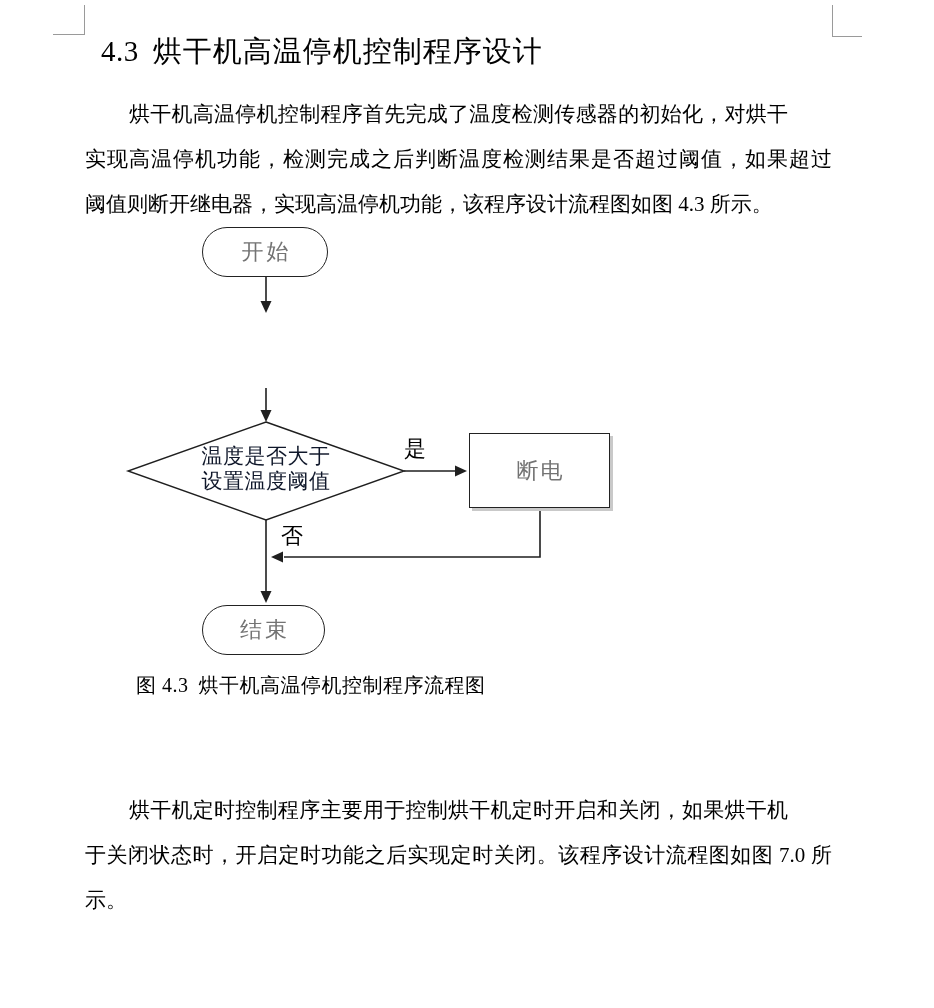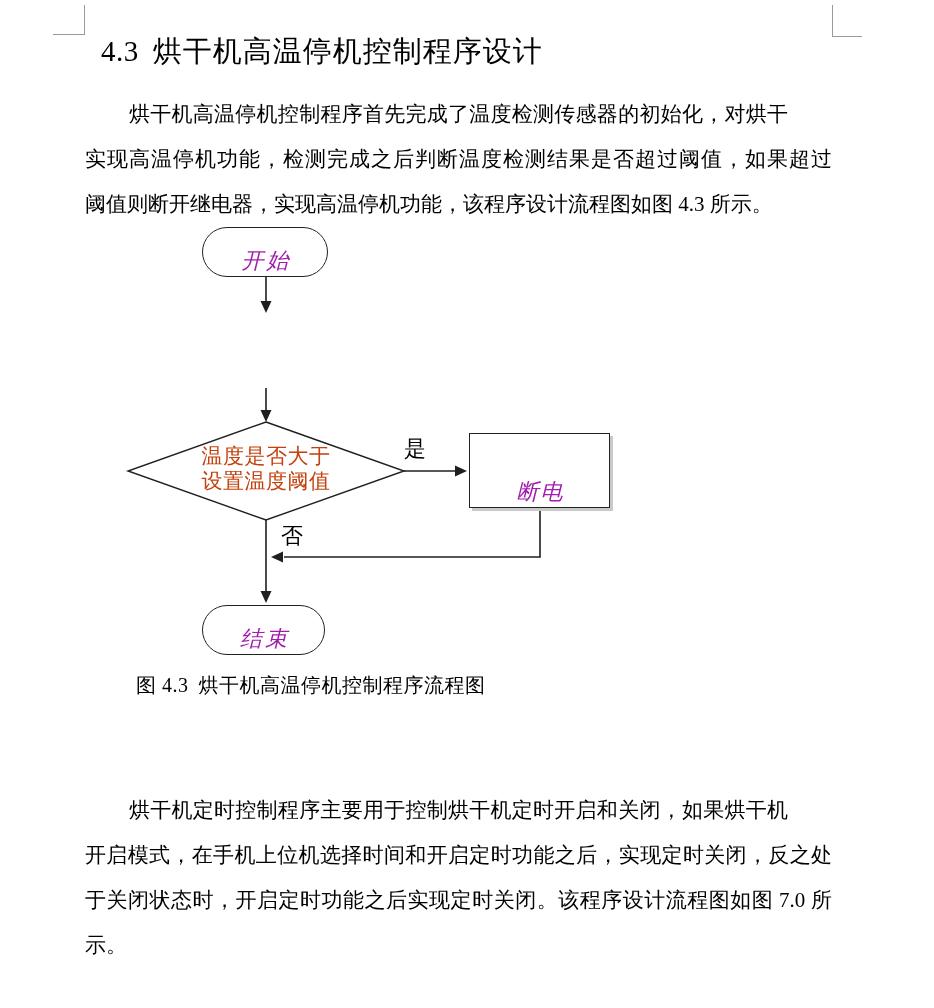--- a/index.html
+++ b/index.html
@@ -56,41 +56,41 @@
   .fig-caption {
     position: absolute; left: 120px; top: 672px;
     font-size: 20px; line-height: 26px; letter-spacing: 0.5px; white-space: nowrap;
   }
   .fig-caption .cap-label { margin-right: 10px; margin-left: 16px; }
 
   
   .flowchart { position: absolute; left: 0; top: 215px; width: 934px; height: 460px; }
   .flowchart svg.connectors { position: absolute; left: 0; top: 0; }
   .fc-node {
-    position: absolute; display: flex; align-items: flex-end; justify-content: center;
+    position: absolute; display: flex; align-items: center; justify-content: center;
     background: #ffffff; font-size: 22px; letter-spacing: 3px; text-indent: 3px;
-    text-align: center; color: #a21caf; font-style: italic;
+    text-align: center; color: #737373;
   }
   .fc-terminal { border: 1.6px solid #222; border-radius: 26px; }
   #node-start { left: 202px; top: 12px;  width: 126px; height: 50px; }
   #node-end   { left: 202px; top: 390px; width: 123px; height: 50px; }
   #node-init  {
     left: 201px; top: 98px; width: 128px; height: 75px;
     border: 2px solid #3a3a3a; flex-direction: column;
     font-size: 22px; line-height: 29px; letter-spacing: 1px; text-indent: 1px;
   }
   #node-action {
     left: 469px; top: 218px; width: 141px; height: 75px;
     border: 1.6px solid #222; box-shadow: 3px 3px 0 #c9c9c9;
     letter-spacing: 2px; text-indent: 2px;
   }
   .diamond-text {
     position: absolute; left: 160px; top: 229px; width: 212px;
     font-size: 21px; line-height: 25px; text-align: center;
-    letter-spacing: 0.5px; color: #c2410c;
+    letter-spacing: 0.5px; color: #0f172a;
   }
   .branch-label {
     position: absolute; font-size: 22px; color: #000; background: transparent;
   }
   #label-yes { left: 404px; top: 219px; }
   #label-no  { left: 281px; top: 306px; }
 </style>
 </head>
 <body>
 
@@ -152,18 +152,17 @@
     </div>
   </div>
 
   <div class="fig-caption">
     <span class="cap-label">图 4.3</span><span>烘干机高温停机控制程序流程图</span>
   </div>
 
 
   <div class="para" id="para-44">
     <div class="pline just indent">烘干机定时控制程序主要用于控制烘干机定时开启和关闭，如果烘干机处于</div>
-    <div class="pline just">开启模式，在手机上位机选择时间和开启定时功能之后，实现定时关闭，反之处</div>
     <div class="pline just">于关闭状态时，开启定时功能之后实现定时关闭。该程序设计流程图如图 7.0 所</div>
     <div class="pline">示。</div>
   </div>
 
 </div>
 
 </body></html>

